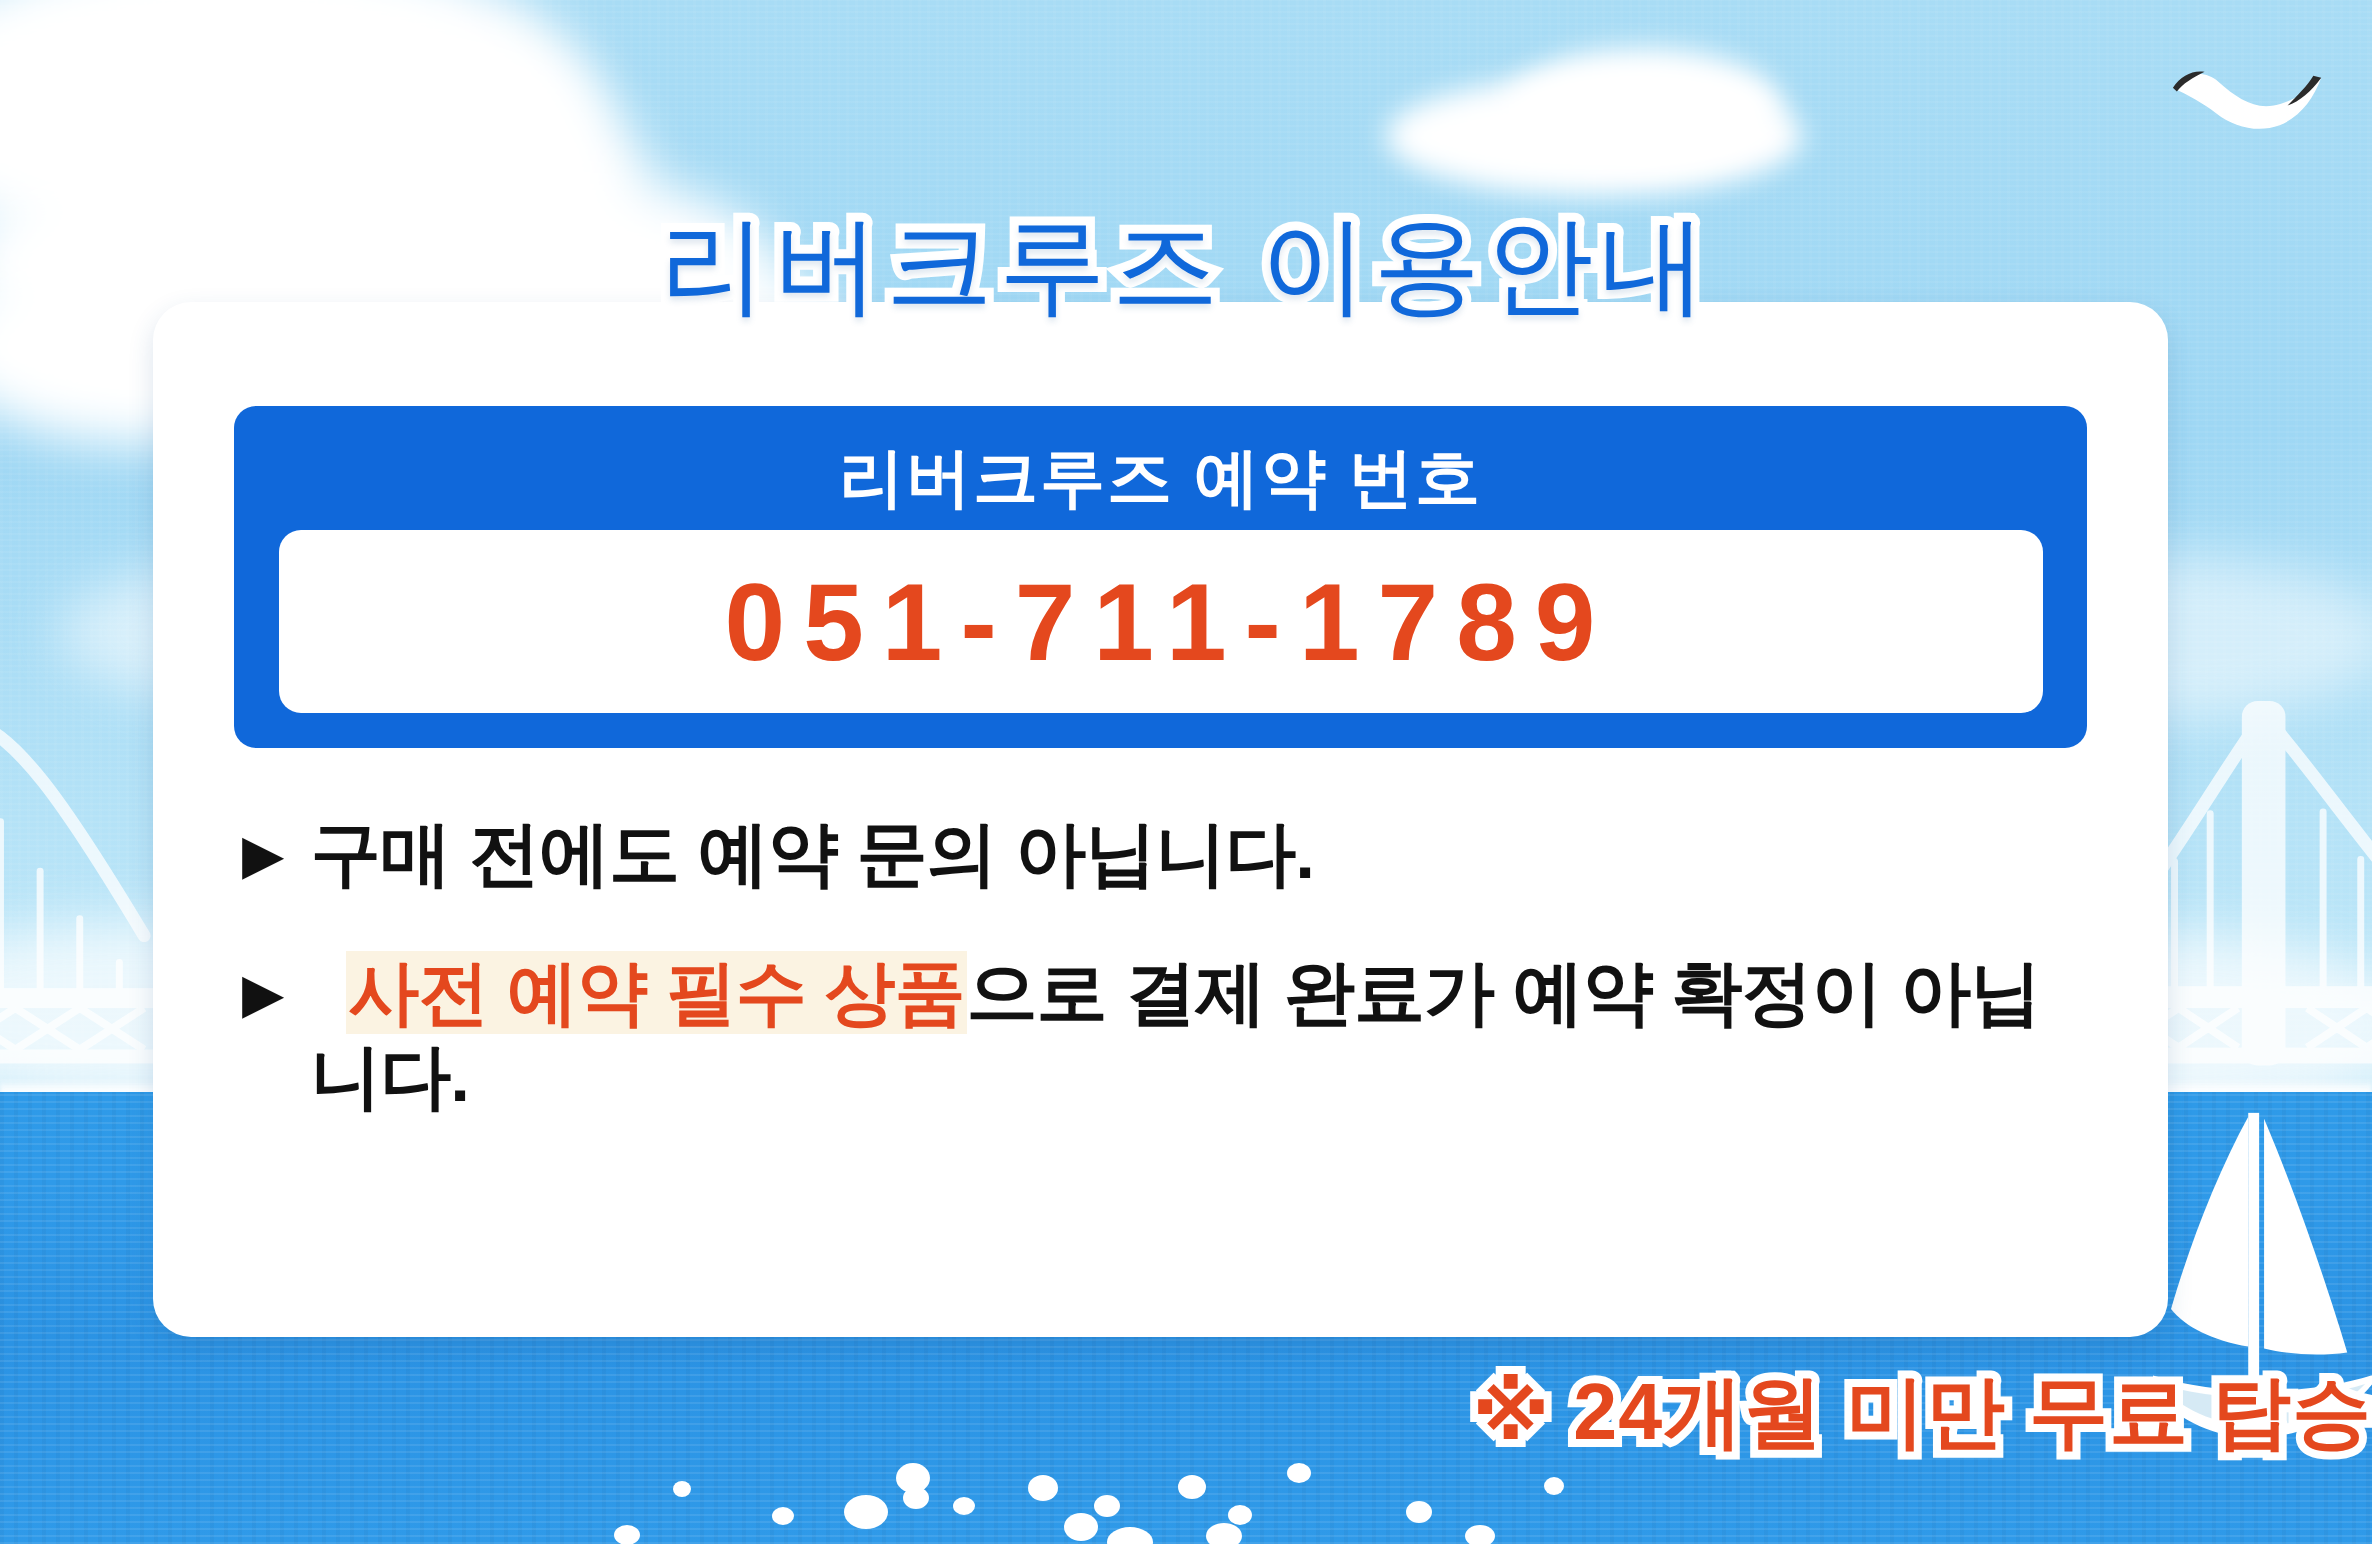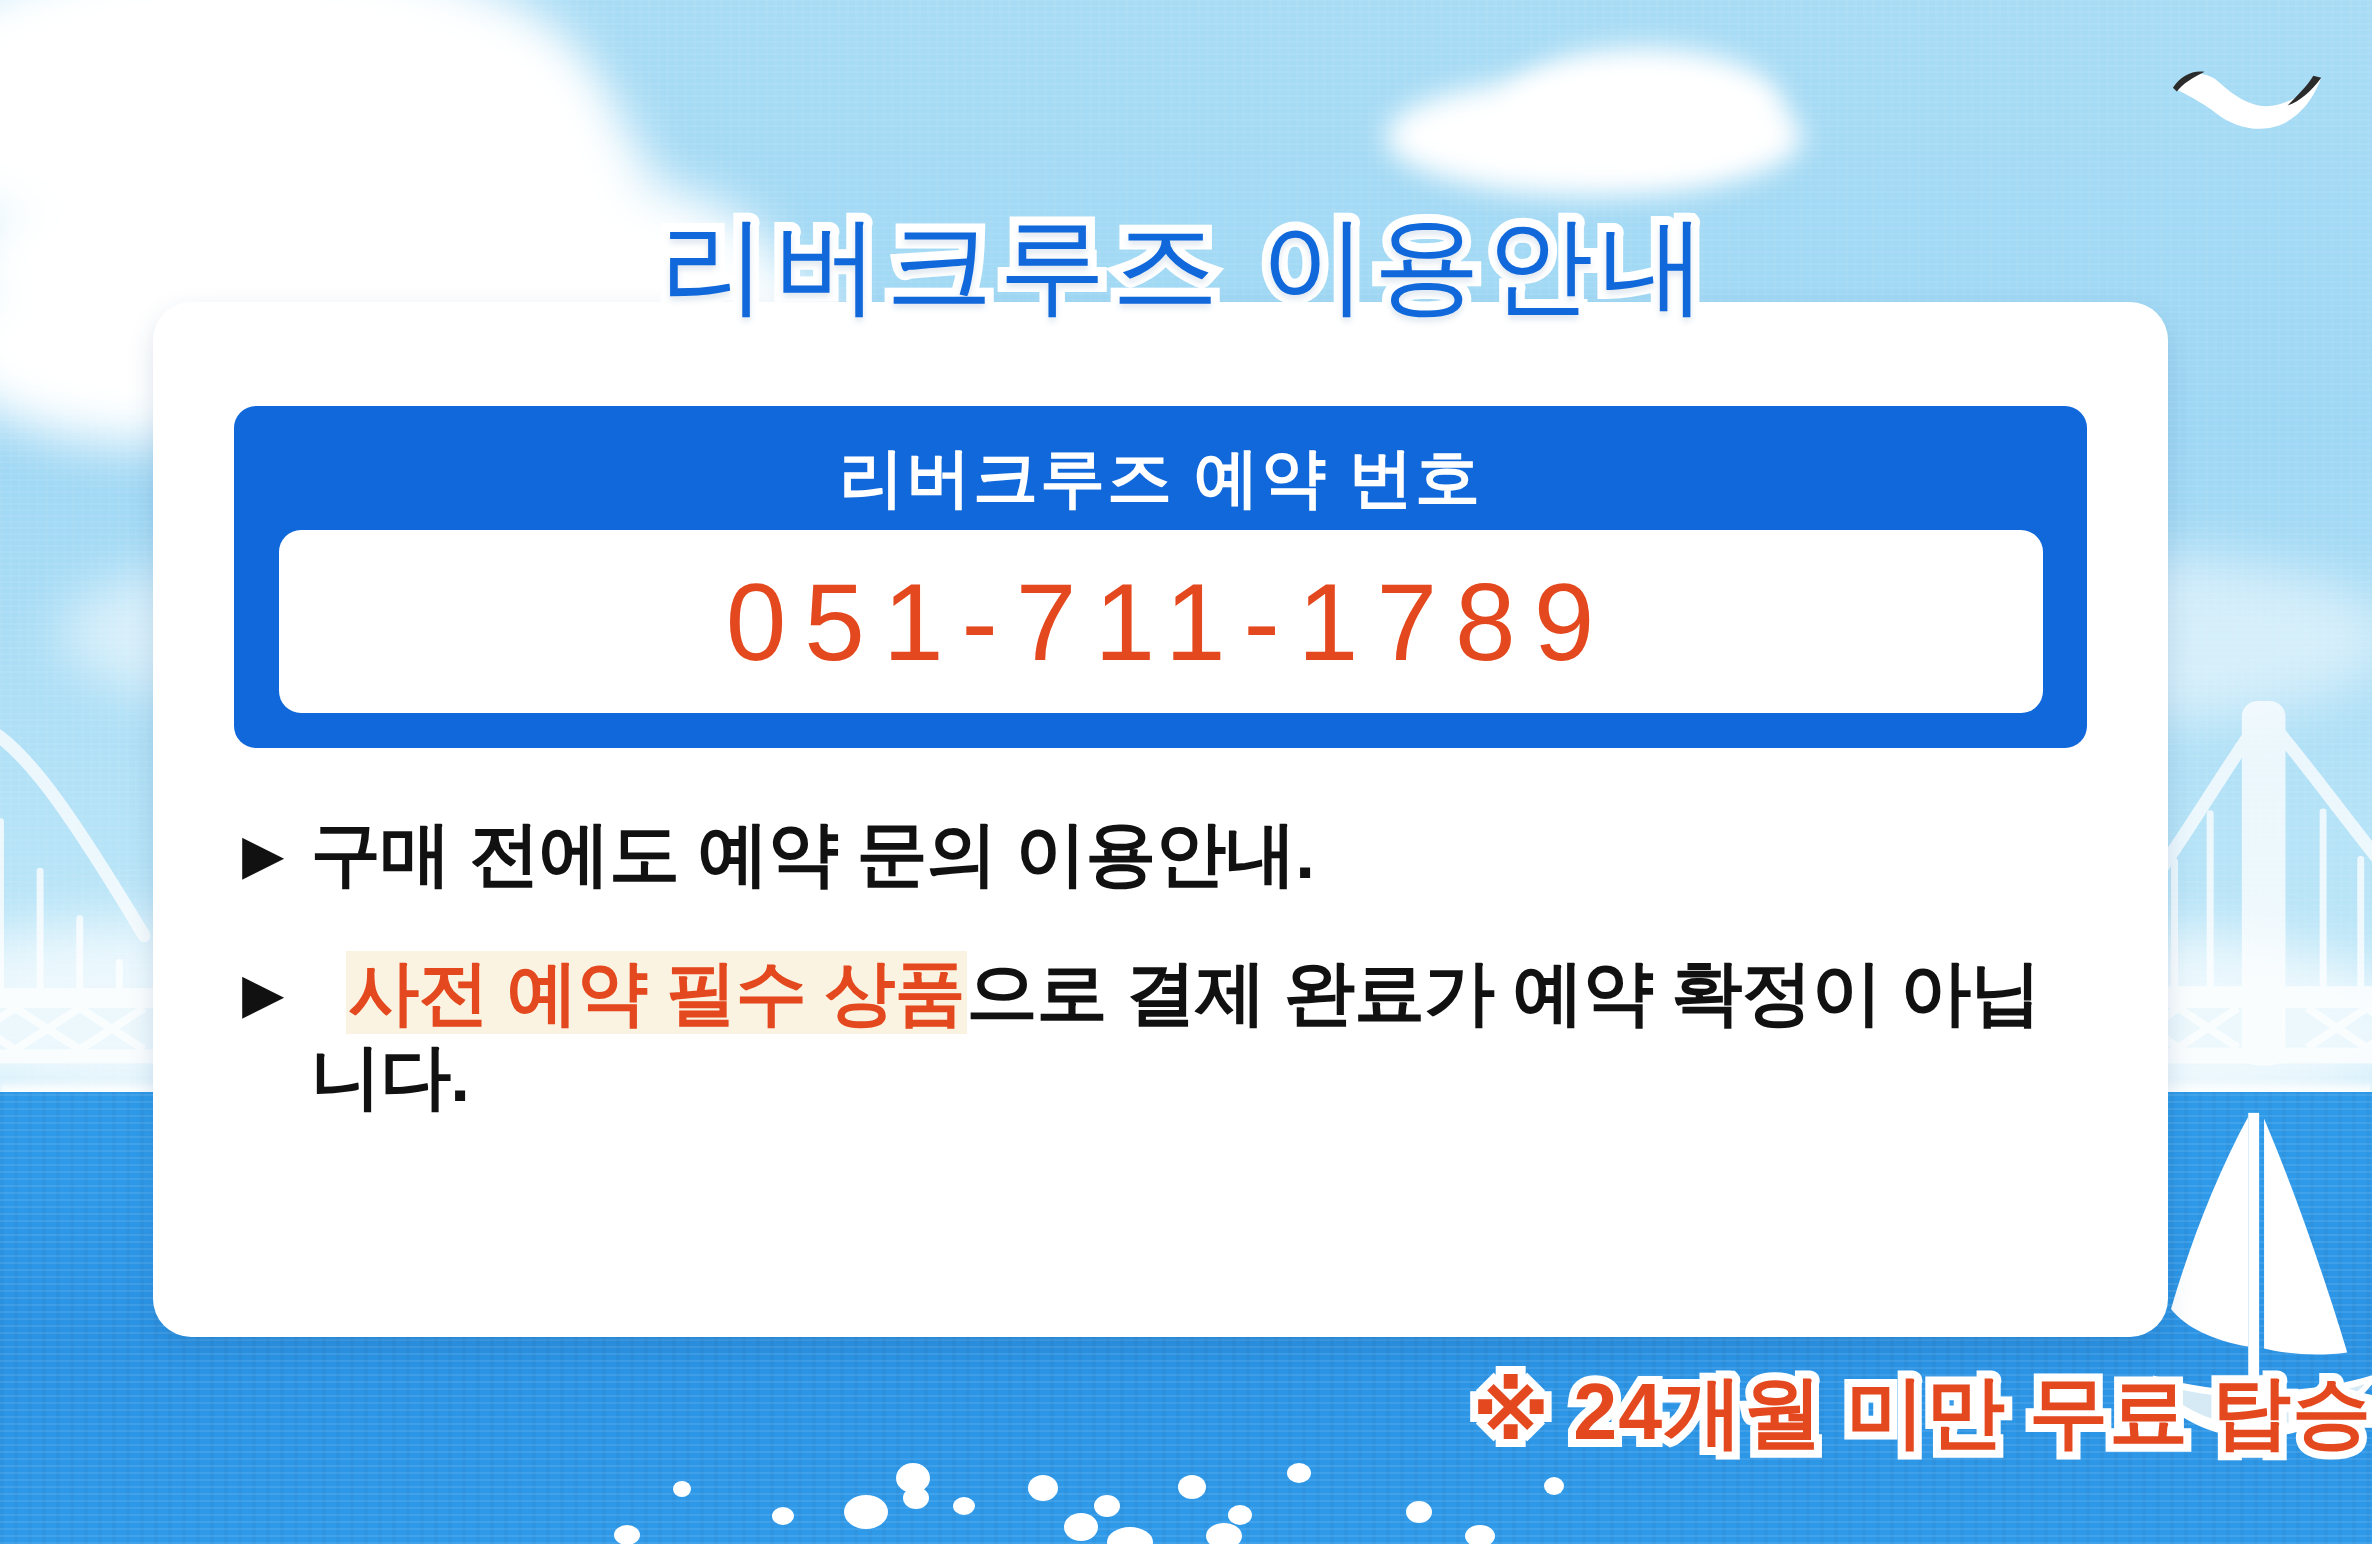--- a/index.html
+++ b/index.html
@@ -87,21 +87,21 @@
     text-align:center; color:#ffffff;
     font-size:65px; font-weight:bold; letter-spacing:2px;
     white-space:nowrap;
   }
   .phone-pill{
     position:absolute; left:45px; top:124px; width:1764px; height:183px;
     background:#ffffff; border-radius:22px;
     display:flex; align-items:center; justify-content:center;
   }
   .phone-number{
-    color:#e4481e; font-size:109px; font-weight:normal;
+    color:#e4481e; font-size:109px; font-weight:bold;
     letter-spacing:18px; white-space:nowrap;
     transform:translateX(8px);
     font-family:"Liberation Sans","DejaVu Sans",sans-serif;
   }
 
   
   .bullets{
     position:absolute; left:89px; top:510px; width:1861px;
   }
   .bullet-row{ display:flex; align-items:flex-start; }
@@ -238,21 +238,21 @@
       <div class="phone-label">리버크루즈 예약 번호</div>
       <div class="phone-pill">
         <span class="phone-number">051-711-1789</span>
       </div>
     </div>
 
     <div class="bullets">
 
       <div class="bullet-row">
         <span class="arrow">▶</span>
-        <span class="bullet-text"><span>구매 전에도 예약 문의 이용안내.</span></span>
+        <span class="bullet-text"><span>구매 전에도 예약 문의 아닙니다.</span></span>
       </div>
 
       <div class="bullet-row">
         <span class="arrow">▶</span>
         <span class="bullet-text"><span class="hl">사전 예약 필수 상품</span><span>으로 결제 완료가 예약 확정이 아닙니다.</span></span>
       </div>
 
     </div>
   </div>
 

